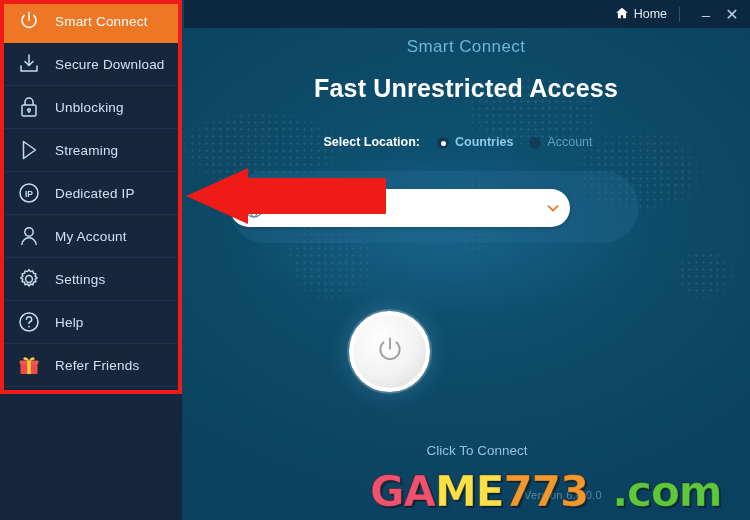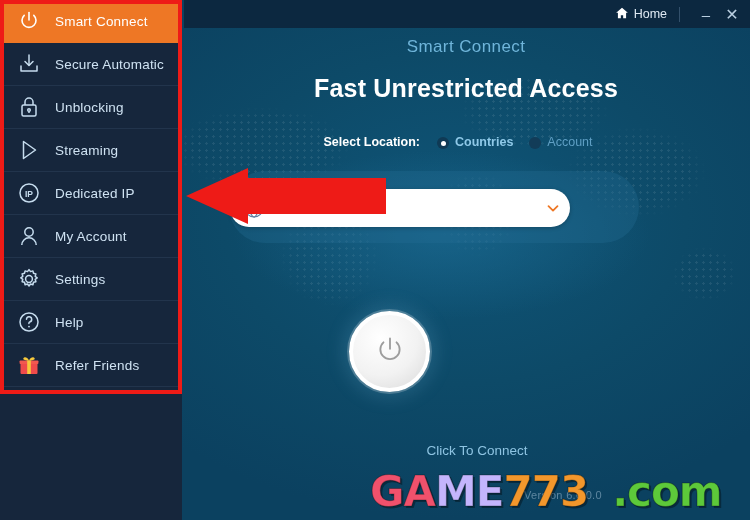--- a/index.html
+++ b/index.html
@@ -171,21 +171,21 @@
     font-family:"DejaVu Sans", sans-serif;
     font-size:42px;font-weight:bold;letter-spacing:-1px;
     line-height:44px;white-space:nowrap;
   }
   #watermark span{
     display:inline-block;
     -webkit-text-stroke:1px rgba(0,0,0,.30);
     text-shadow:2px 2px 0 rgba(0,0,0,.35);
   }
   .wm-pink{color:#f0516c;}
-  .wm-cyan{color:#c4b5fd;}
+  .wm-cyan{color:#fde047;}
   .wm-orange{color:#f2972c;}
   .wm-green{color:#5dc93a;padding-left:24px;}
 </style>
 </head>
 <body>
 
 <div id="app">
 
   <nav id="sidebar">
 
@@ -200,21 +200,21 @@
     </div>
 
     <div class="nav-item">
       <span class="nav-ico">
         <svg width="24" height="24" viewBox="0 0 24 24" fill="none" stroke="#c6dcee" stroke-width="1.5" stroke-linecap="round" stroke-linejoin="round">
           <path d="M12 3 V13"></path>
             <path d="M8 9.5 L12 13.5 L16 9.5"></path>
           <path d="M4 14 V19 H20 V14"></path>
         </svg>
       </span>
-      <span class="nav-label">Secure Automatic</span>
+      <span class="nav-label">Secure Download</span>
     </div>
 
     <div class="nav-item">
       <span class="nav-ico">
         <svg width="24" height="24" viewBox="0 0 24 24" fill="none" stroke="#c6dcee" stroke-width="1.5" stroke-linejoin="round">
           <rect x="5" y="10" width="14" height="11" rx="1.5"></rect>
           <path d="M8 10 V7 a4 4 0 0 1 8 0 V10"></path>
           <circle cx="12" cy="15" r="1.3"></circle>
           <path d="M12 16.2 V18"></path>
         </svg>

